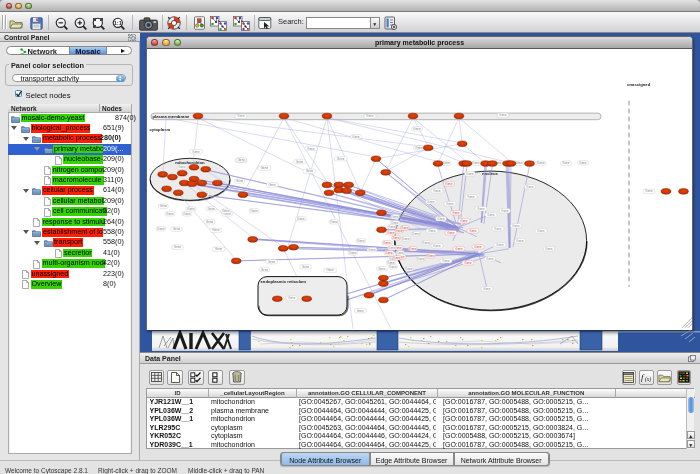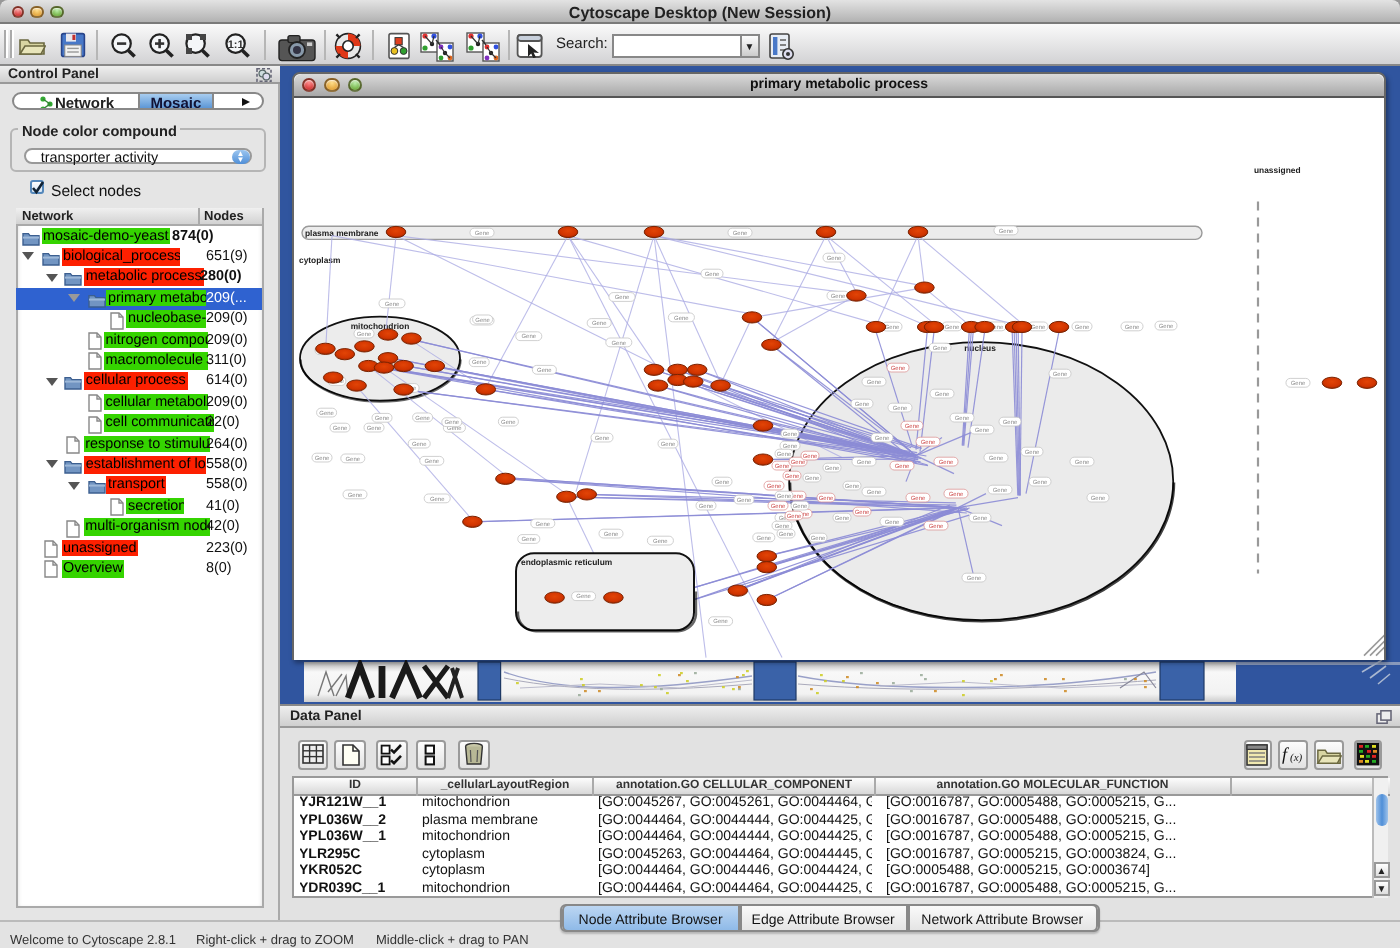--- a/index.html
+++ b/index.html
@@ -1,14 +1,13 @@
 <!DOCTYPE html>
 <html><head><meta charset="utf-8"><style>html,body{margin:0;padding:0;}body{width:700px;height:474px;position:relative;overflow:hidden;font-family:"Liberation Sans",sans-serif;background:#e5e5e5;box-shadow:inset 0 0 0 1px rgba(90,90,90,.55);}*{box-sizing:border-box;}</style></head><body>
 <div style="position:absolute;left:0;top:0;width:700px;height:12px;background:linear-gradient(#e3e3e3,#b2b2b2);border-bottom:1px solid #7a7a7a;border-radius:4px 4px 0 0;">
-    <div style="position:absolute;left:0;right:0;top:1.5px;text-align:center;font-size:8px;font-weight:bold;color:#222;">Cytoscape Desktop (New Session)</div>
     <div style="position:absolute;left:5.6px;top:2.6px;width:6.8px;height:6.8px;border-radius:50%;background:radial-gradient(circle at 50% 30%, #f99999, #d33737 72%);border:0.5px solid rgba(60,40,20,.55);box-shadow:inset 0 0.5px 1px rgba(255,255,255,.85);"></div>
     <div style="position:absolute;left:15.299999999999999px;top:2.6px;width:6.8px;height:6.8px;border-radius:50%;background:radial-gradient(circle at 50% 30%, #fd8, #e2a33a 72%);border:0.5px solid rgba(60,40,20,.55);box-shadow:inset 0 0.5px 1px rgba(255,255,255,.85);"></div>
     <div style="position:absolute;left:25.0px;top:2.6px;width:6.8px;height:6.8px;border-radius:50%;background:radial-gradient(circle at 50% 30%, #bea, #72b143 72%);border:0.5px solid rgba(60,40,20,.55);box-shadow:inset 0 0.5px 1px rgba(255,255,255,.85);"></div>
   </div>
 <div style="position:absolute;left:0;top:12px;width:700px;height:21px;background:linear-gradient(#fafafa,#d2d2d4);border-bottom:1px solid #888;">
     <div style="position:absolute;left:2px;top:3px;width:1.5px;height:14px;background:#aaa;border-right:1px solid #fff;"></div>
     <div style="position:absolute;left:5px;top:3px;width:1.5px;height:14px;background:#aaa;border-right:1px solid #fff;"></div>
     <div style="position:absolute;left:9.4px;top:4px;"><svg width="14" height="13" viewBox="0 0 14 13">
         <path d="M1 11 L1 4 L5 4 L6 5.5 L13 5.5 L13 11 Z" fill="#d8d5a2" stroke="#6b6840" stroke-width="0.8"></path>
         <path d="M1 11 L3.5 7 L13.6 7 L11.5 11 Z" fill="#e8e5ba" stroke="#6b6840" stroke-width="0.8"></path>
@@ -637,21 +636,21 @@
           <circle cx="5" cy="4" r="1.3" fill="#3a3"></circle>
           <circle cx="1.5" cy="6.5" r="1.3" fill="#3a3"></circle>
           <path d="M1.5 1.5 L5 4 L1.5 6.5" stroke="#383" stroke-width="0.7" fill="none"></path>
         </svg><span style="margin-left:8px;">Network</span></div>
       <div style="position:absolute;left:62.1px;top:0;width:37.3px;height:100%;background:linear-gradient(#a8cdf0,#5d97d6);border-left:1px solid #888;border-right:1px solid #888;font-size:7.5px;color:#113;text-align:center;line-height:9.6px;">Mosaic</div>
       <div style="position:absolute;left:99.4px;top:0;width:26.9px;height:100%;">
         <span style="position:absolute;left:14px;top:2.2px;width:0;height:0;border-top:2.8px solid transparent;border-bottom:2.8px solid transparent;border-left:4.5px solid #111;"></span>
       </div>
     </div>
     <div style="position:absolute;left:4.5px;top:31.2px;width:128px;height:22.3px;border:1px solid #b5b5b5;border-radius:3px;"></div>
-    <div style="position:absolute;left:9px;top:27.5px;background:#e5e5e5;padding:0 2px;font-size:7.3px;font-weight:bold;color:#222;">Node color compound</div>
+    <div style="position:absolute;left:9px;top:27.5px;background:#e5e5e5;padding:0 2px;font-size:7.3px;font-weight:bold;color:#222;">Panel color selection</div>
     <div style="position:absolute;left:12.4px;top:40.5px;width:113.9px;height:8.3px;background:#fff;border:1px solid #999;border-radius:4px;">
       <span style="position:absolute;left:7px;top:0px;font-size:7.2px;line-height:8px;color:#111;">transporter activity</span>
       <span style="position:absolute;right:0.5px;top:0.3px;width:9px;height:6.9px;border-radius:3.5px;background:linear-gradient(#9cc6f0,#4f8fd8);font-size:4px;color:#fff;text-align:center;line-height:3.4px;">▲<br>▼</span>
     </div>
     <div style="position:absolute;left:14.5px;top:57.1px;width:7.4px;height:7.4px;background:linear-gradient(#fdfdfd,#d5e5f5);border:1px solid #5588bb;border-radius:1.5px;">
       <svg width="8" height="8" viewBox="0 0 8 8" style="position:absolute;left:-0.5px;top:-1.5px;">
         <path d="M1.5 4 L3.2 6 L6.5 1" fill="none" stroke="#123" stroke-width="1.3"></path>
       </svg>
     </div>
     <span style="position:absolute;left:25.5px;top:57.5px;font-size:7.8px;color:#111;">Select nodes</span>
@@ -663,21 +662,21 @@
     <span style="position:absolute;left:91px;top:0;width:1px;height:8.5px;background:#aaa;"></span>
   </div>
 <div style="position:absolute;left:8px;top:113.0px;width:123px;height:10.4px;">
     <span style="position:absolute;left:3px;top:0.5px;">
       <svg width="9" height="8" viewBox="0 0 9 8" style="position:absolute;top:1px">
         <path d="M0.5 7.5 L0.5 1.8 L3.2 1.8 L4 2.8 L8.5 2.8 L8.5 7.5 Z" fill="#7295c2" stroke="#3c5f90" stroke-width="0.7"></path>
         <path d="M0.5 3.8 L8.5 3.8" stroke="#9db8d8" stroke-width="1"></path>
       </svg>
     </span>
     <span style="position:absolute;left:12.5px;top:0.7px;height:8.6px;max-width:64px;overflow:hidden;background:#35d400;color:#000;font-size:7.2px;line-height:8.8px;white-space:nowrap;padding:0 1px;">mosaic-demo-yeast</span>
-    <span style="position:absolute;left:78px;top:0.7px;font-size:7.2px;line-height:8.8px;color:#111;background:transparent;font-weight:bold;">874(0)</span>
+    <span style="position:absolute;left:107px;top:0.7px;font-size:7.2px;line-height:8.8px;color:#111;background:transparent;">874(0)</span>
   </div>
 <div style="position:absolute;left:8px;top:123.4px;width:138px;height:10.4px;">
     <span style="position:absolute;left:3px;top:3px;width:0;height:0;border-left:3.2px solid transparent;border-right:3.2px solid transparent;border-top:4.2px solid #555;"></span>
     <span style="position:absolute;left:13px;top:0.5px;">
       <svg width="9" height="8" viewBox="0 0 9 8" style="position:absolute;top:1px">
         <path d="M0.5 7.5 L0.5 1.8 L3.2 1.8 L4 2.8 L8.5 2.8 L8.5 7.5 Z" fill="#7295c2" stroke="#3c5f90" stroke-width="0.7"></path>
         <path d="M0.5 3.8 L8.5 3.8" stroke="#9db8d8" stroke-width="1"></path>
       </svg>
     </span>
     <span style="position:absolute;left:22.5px;top:0.7px;height:8.6px;max-width:59px;overflow:hidden;background:#fd2000;color:#000;font-size:7.2px;line-height:8.8px;white-space:nowrap;padding:0 1px;">biological_process</span>

